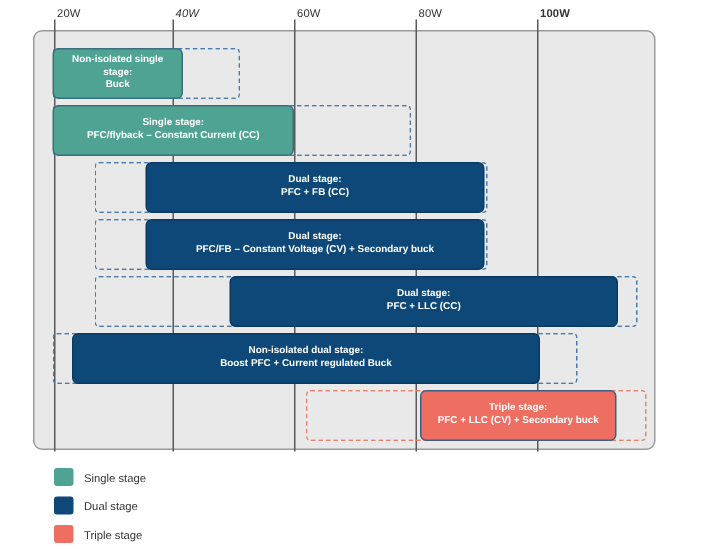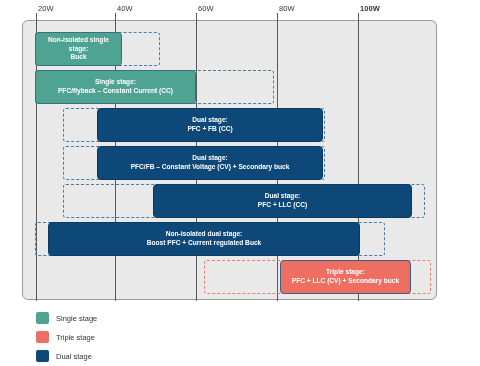--- a/index.html
+++ b/index.html
@@ -111,21 +111,21 @@
 <body>
 
 <div id="stage">
 
   <div class="plot-frame"></div>
 
   <div class="axis-layer" id="axis-layer">
       <div class="gridline" style="left: 36px; top: 13px; height: 288px;"></div>
       <div class="axis-label" style="left: 38px; top: 4px;">20W</div>
       <div class="gridline" style="left: 115px; top: 13px; height: 288px;"></div>
-      <div class="axis-label" style="left: 117px; top: 4px;">40W</div>
+      <div class="axis-label" style="left: 117px; top: 4px; font-style: italic;">40W</div>
       <div class="gridline" style="left: 196px; top: 13px; height: 288px;"></div>
       <div class="axis-label" style="left: 198px; top: 4px; text-align: center;">60W</div>
       <div class="gridline" style="left: 277px; top: 13px; height: 288px;"></div>
       <div class="axis-label" style="left: 279px; top: 4px;">80W</div>
       <div class="gridline" style="left: 358px; top: 13px; height: 288px;"></div>
       <div class="axis-label" style="left: 360px; top: 4px; font-weight: bold;">100W</div>
     </div>
 
   <div class="axis-layer" id="bars-layer">
       <div class="bar-ghost teal" style="left: 35px; top: 32px; width: 125px; height: 34px;"></div>
@@ -178,22 +178,22 @@
         </div>
       </div>
     </div>
 
   <div class="legend" id="legend">
       <div class="legend-item">
         <span class="legend-swatch" style="background: rgb(79, 163, 146);"></span>
         <span class="legend-label">Single stage</span>
       </div>
       <div class="legend-item">
+        <span class="legend-swatch" style="background: rgb(13, 72, 120);"></span>
+        <span class="legend-label">Dual stage</span>
+      </div>
+      <div class="legend-item">
         <span class="legend-swatch" style="background: rgb(239, 110, 98);"></span>
         <span class="legend-label">Triple stage</span>
-      </div>
-      <div class="legend-item">
-        <span class="legend-swatch" style="background: rgb(13, 72, 120);"></span>
-        <span class="legend-label">Dual stage</span>
       </div>
     </div>
 
 </div>
 
 </body></html>

